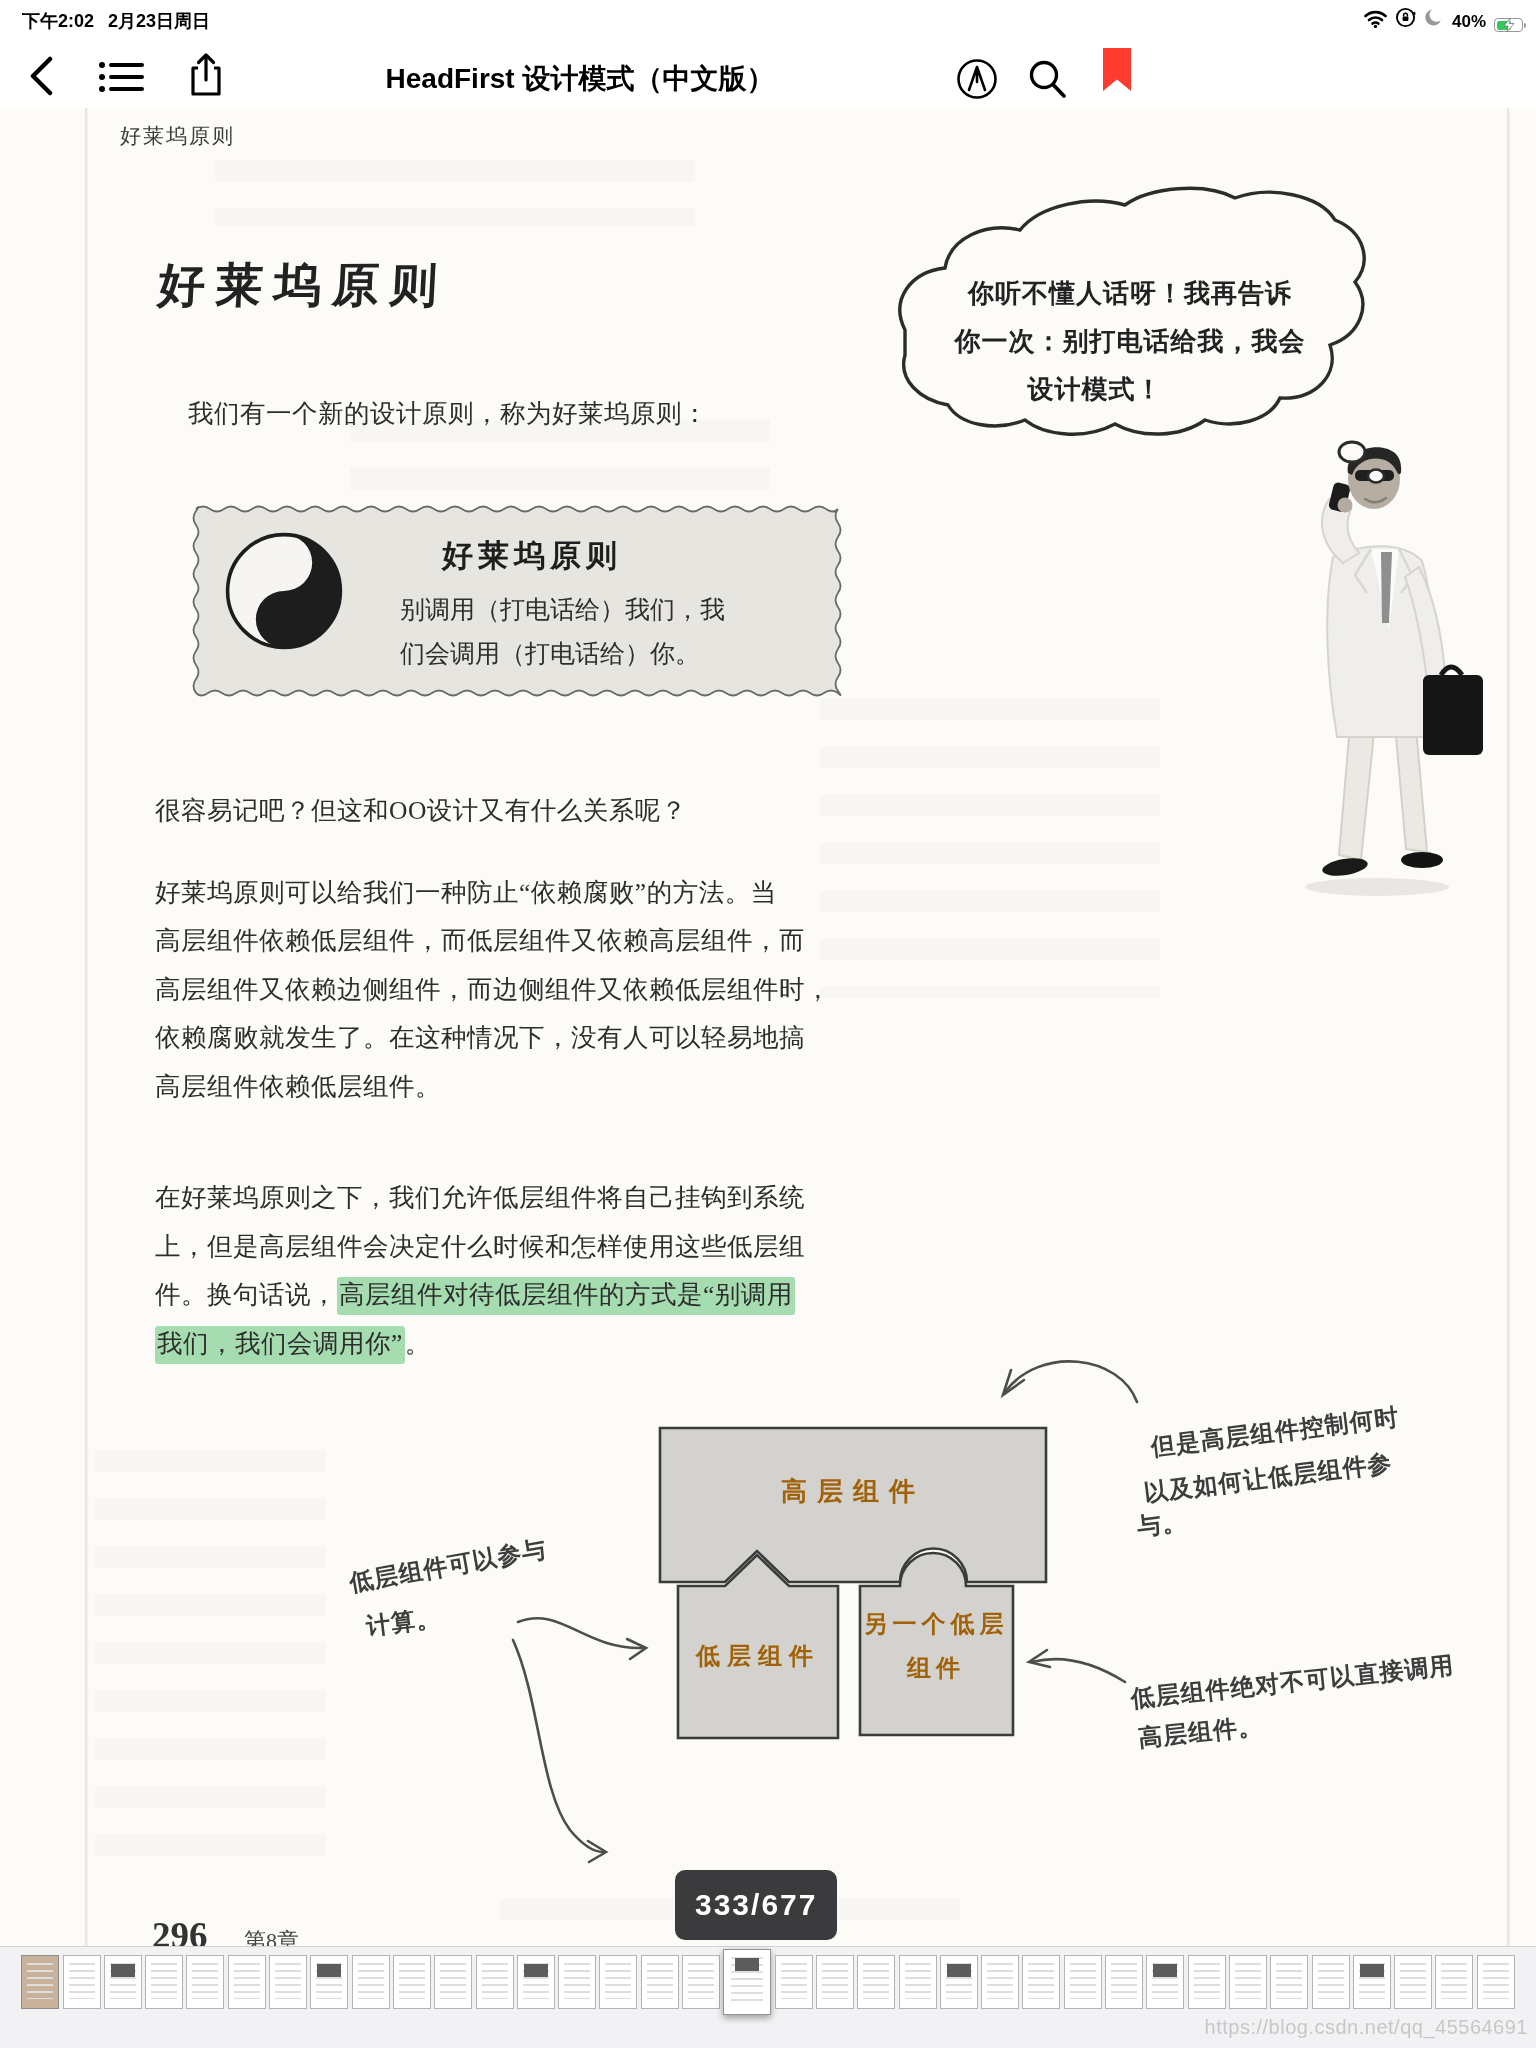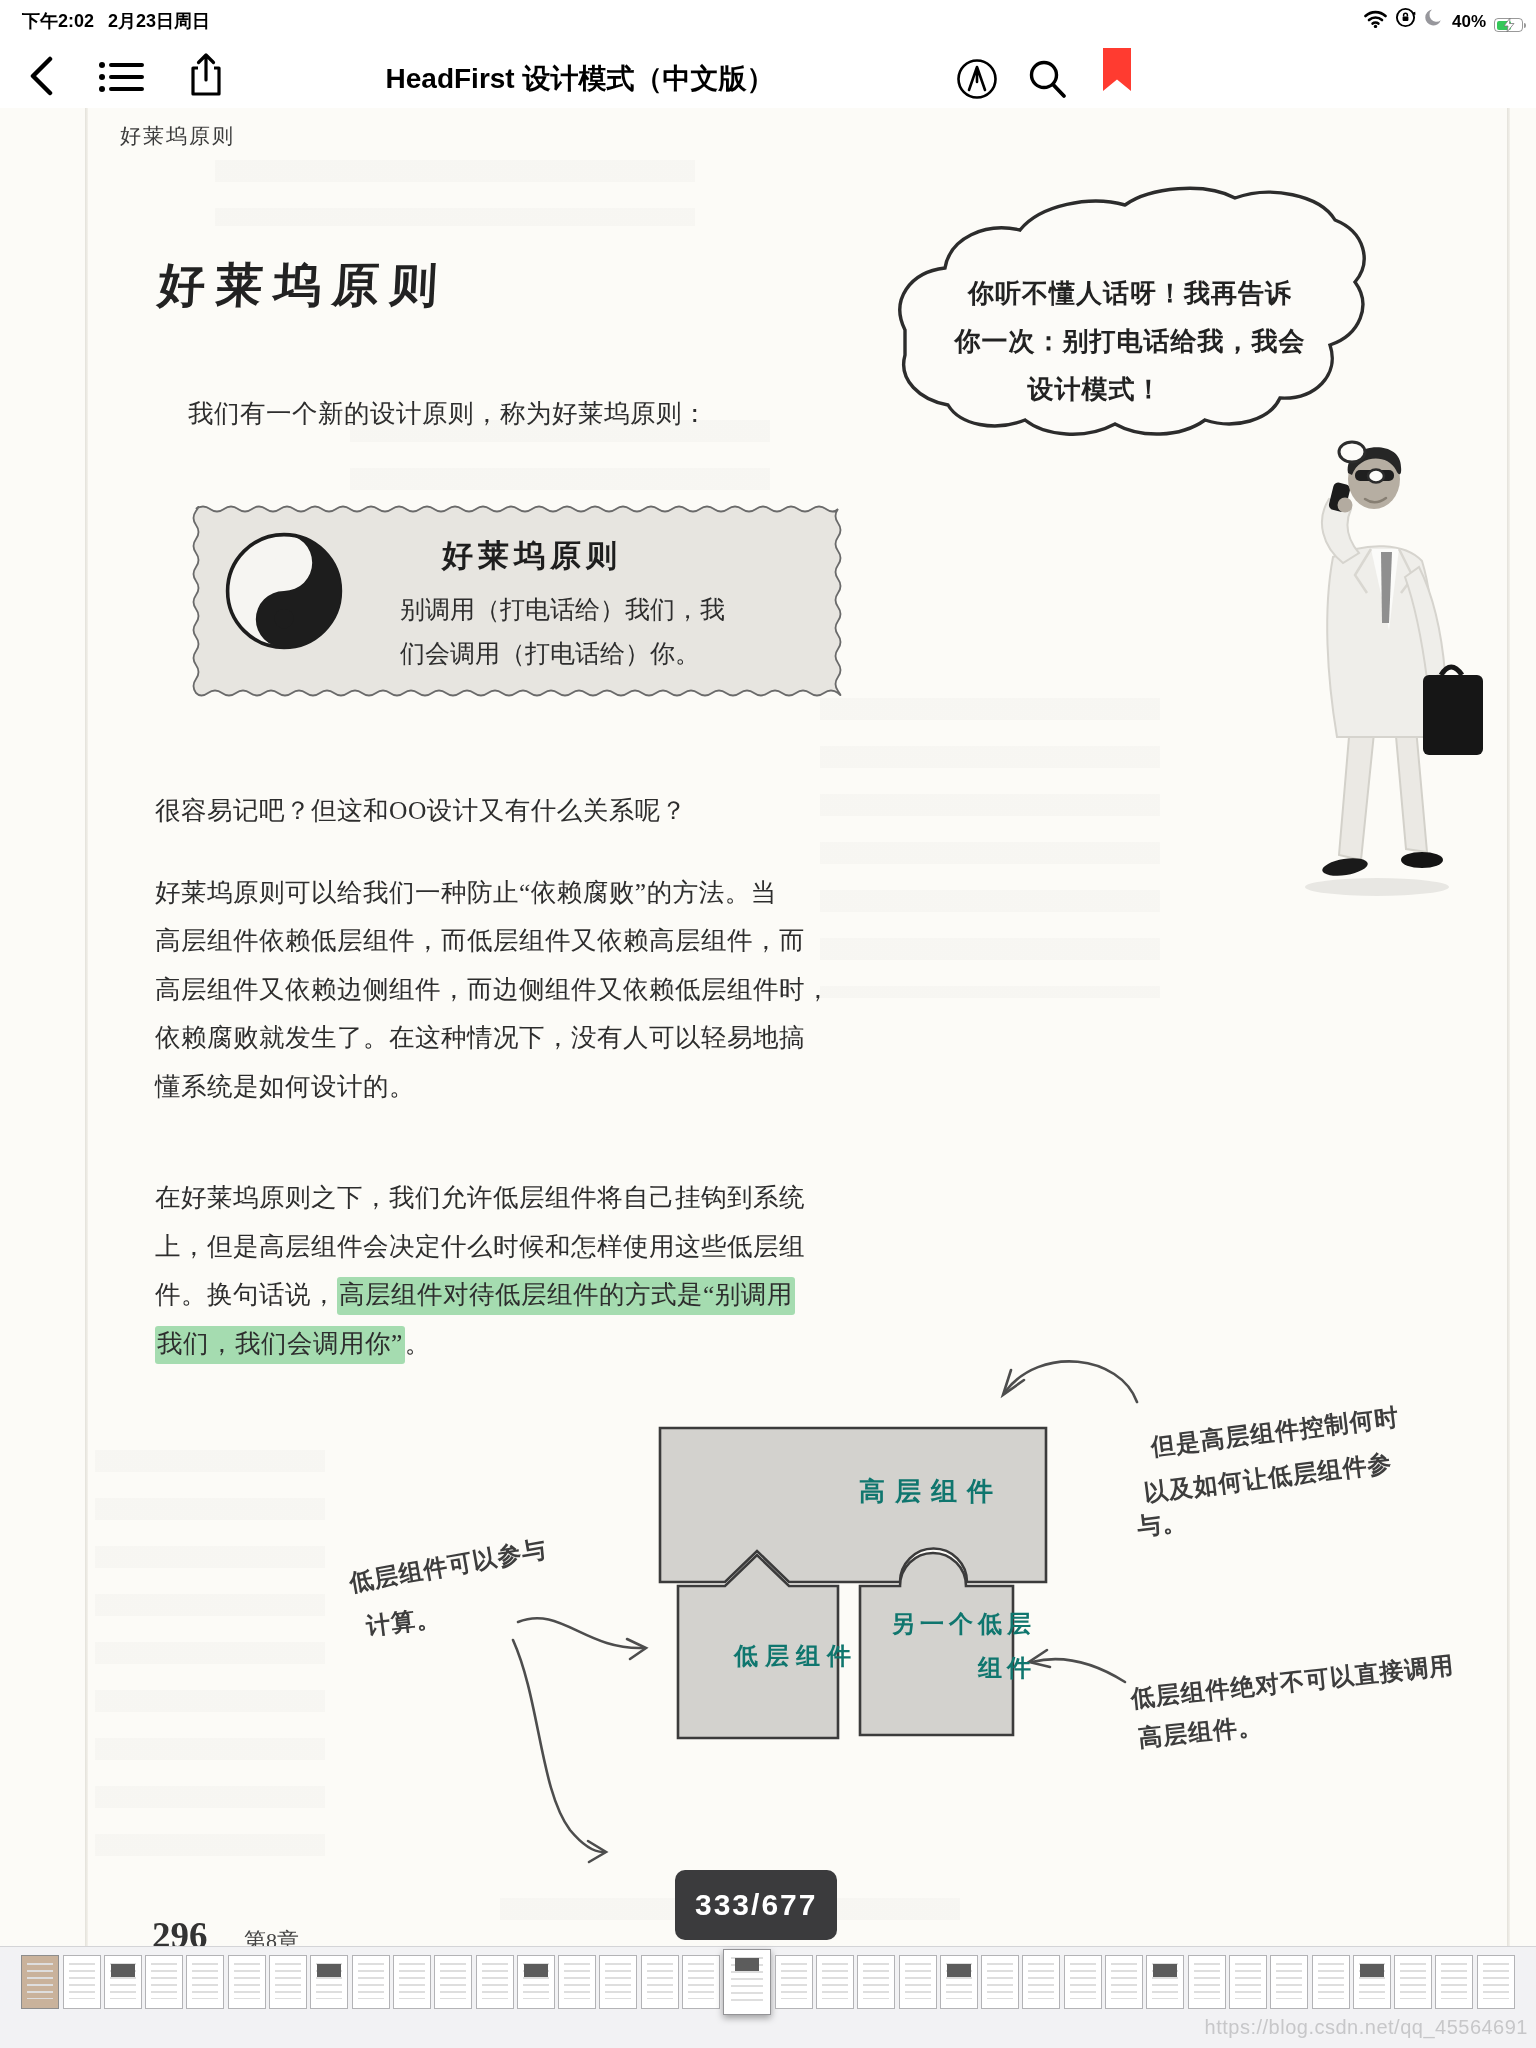--- a/index.html
+++ b/index.html
@@ -40,21 +40,21 @@
   .principle-box svg.border{position:absolute;left:-8px;top:-8px}
   .pbox-heading{position:absolute;left:250px;top:30px;font-size:31px;font-weight:700;letter-spacing:5px;color:#1e1e1e;font-family:"Liberation Serif","DejaVu Serif",serif}
   .pbox-line{position:absolute;left:208px;font-size:25px;color:#2d2d2d;font-family:"Liberation Serif","DejaVu Serif",serif;white-space:nowrap}
   .yinyang{position:absolute;left:32px;top:26px}
 
   
   .hand{font-weight:700;color:#222;letter-spacing:1px}
   .bubble-line{position:absolute;text-align:center;font-size:26px;white-space:nowrap}
 
   
-  .dlabel{position:absolute;text-align:right;font-weight:700;color:#0f766e;white-space:nowrap}
+  .dlabel{position:absolute;text-align:center;font-weight:700;color:#a16207;white-space:nowrap}
   .note{position:absolute;font-size:24px;color:#3d3d3d;font-weight:600;white-space:nowrap;letter-spacing:1px}
 
   
   .ghost{position:absolute;opacity:.55;pointer-events:none;
     background:repeating-linear-gradient(180deg,rgba(90,90,90,.055) 0 22px,rgba(0,0,0,0) 22px 48px);}
 
   .footer-pagenum{position:absolute;left:152px;top:1806px;font-size:37px;font-weight:700;color:#333;font-family:"Liberation Serif","DejaVu Serif",serif}
   .footer-chapter{position:absolute;left:244px;top:1818px;font-size:22px;color:#444;font-family:"Liberation Serif","DejaVu Serif",serif}
 
   
@@ -230,21 +230,21 @@
     <div class="pbox-line" style="top:88px">别调用（打电话给）我们，我</div>
     <div class="pbox-line" style="top:132px">们会调用（打电话给）你。</div>
   </div>
 
   <div class="body-text q-line">很容易记吧？但这和OO设计又有什么关系呢？</div>
 
   <div class="body-text para-line" style="top:767px">好莱坞原则可以给我们一种防止“依赖腐败”的方法。当</div>
   <div class="body-text para-line" style="top:815px">高层组件依赖低层组件，而低层组件又依赖高层组件，而</div>
   <div class="body-text para-line" style="top:864px">高层组件又依赖边侧组件，而边侧组件又依赖低层组件时，</div>
   <div class="body-text para-line" style="top:912px">依赖腐败就发生了。在这种情况下，没有人可以轻易地搞</div>
-  <div class="body-text para-line" style="top:961px">懂系统是如何设计的。</div>
+  <div class="body-text para-line" style="top:961px">高层组件依赖低层组件。</div>
 
   <div class="body-text para-line" style="top:1072px">在好莱坞原则之下，我们允许低层组件将自己挂钩到系统</div>
   <div class="body-text para-line" style="top:1121px">上，但是高层组件会决定什么时候和怎样使用这些低层组</div>
   <div class="body-text para-line" style="top:1169px"><span>件。换句话说，</span><span class="hl">高层组件对待低层组件的方式是“别调用</span></div>
   <div class="body-text para-line" style="top:1218px"><span class="hl">我们，我们会调用你”</span><span>。</span></div>
 
   <div class="abs" style="left:480px;top:1232px">
     <svg width="680" height="530" viewBox="0 0 680 530">
       <path d="M180,88 H566 V242 H487 A33.5,33.5 0 0 0 420,242 H309 L277,211 L245,242 H180 Z" fill="#d3d2ce" stroke="#3b3b3b" stroke-width="2.6"></path>
       <path d="M198,398 V246 H245 L277,215 L309,246 H358 V398 Z" fill="#d3d2ce" stroke="#3b3b3b" stroke-width="2.6"></path>

